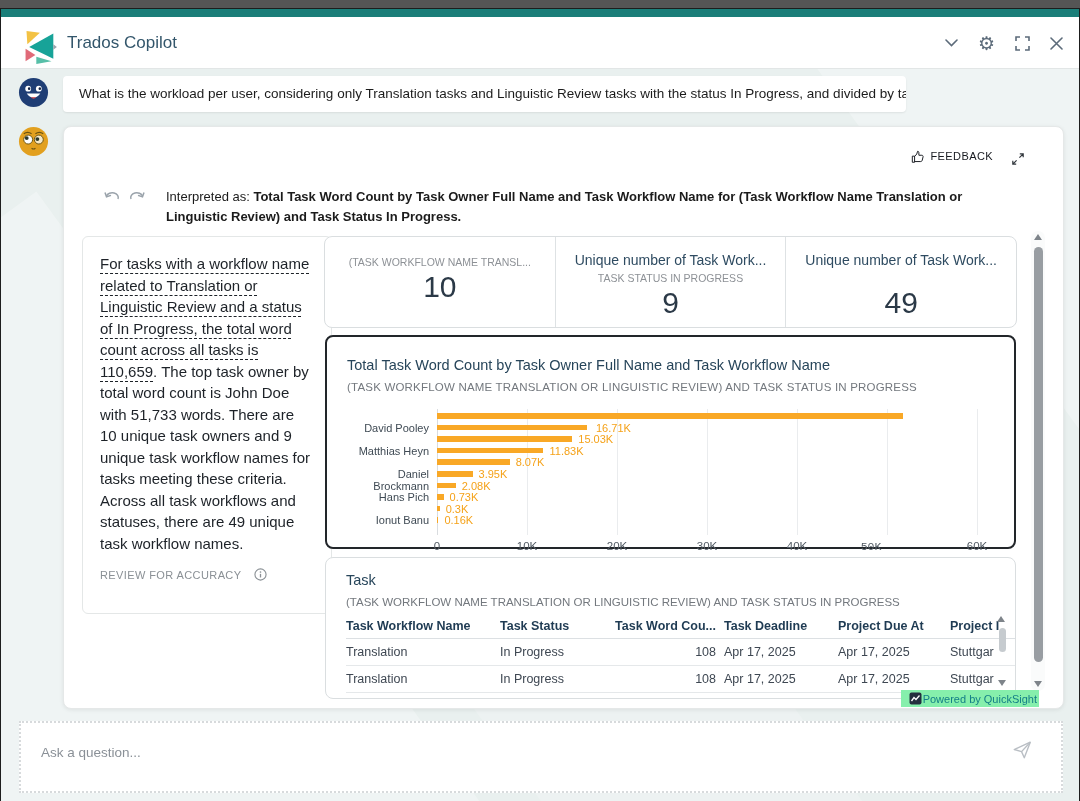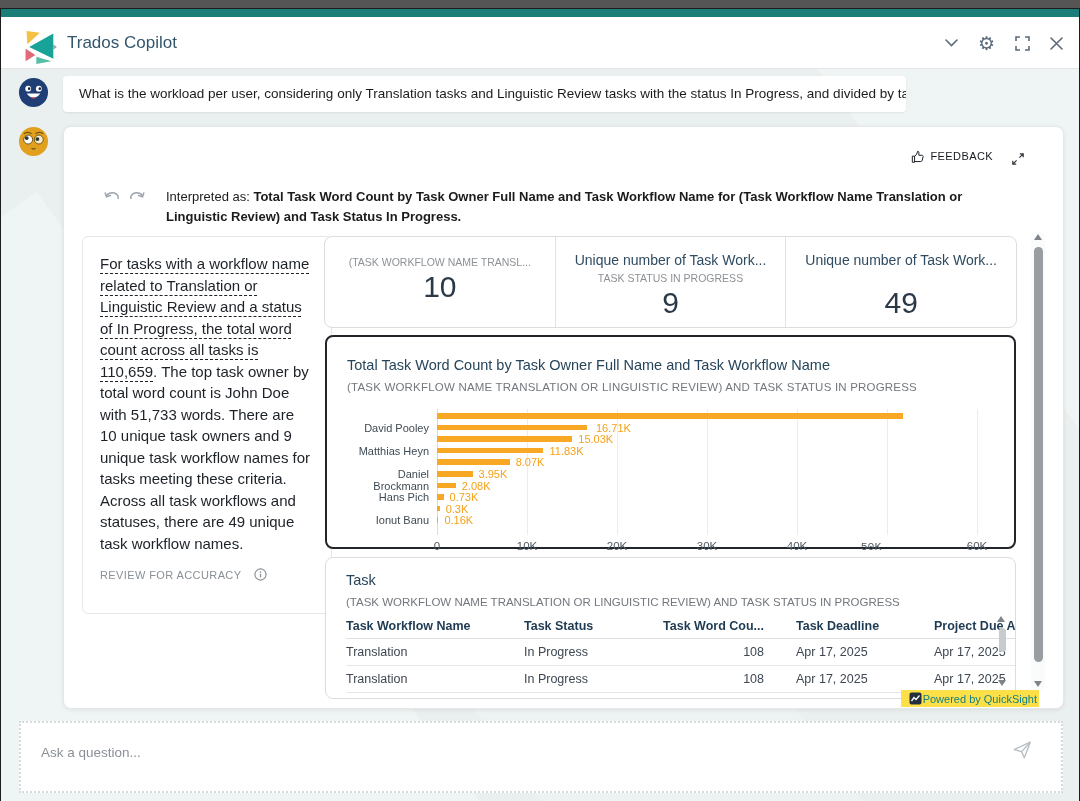--- a/index.html
+++ b/index.html
@@ -55,34 +55,34 @@
   .gridline.zero { background:#D9DCDF; }
   .bar { position:absolute; left:90px; height:5.5px; background:#F9A826; }
   .cat { position:absolute; left:0; width:82px; text-align:right; font-size:11px; color:#3F4A54; line-height:12px; }
   .dlabel { position:absolute; font-size:11px; color:#F5A219; line-height:12px; }
   .tick { position:absolute; top:131px; transform:translateX(-50%); font-size:11.5px; color:#525B64; }
 
   .table-card { position:absolute; left:261px; top:430px; width:691px; height:142px; background:#fff; border:1px solid #DADEE0;
     border-radius:8px; padding:14px 0 0 20px; overflow:hidden; }
   .table-title { font-size:14.5px; color:#27455A; }
   .table-sub { font-size:11.5px; color:#73787E; margin-top:8px; }
-  .tbl-row { display:flex; align-items:center; height:27px; border-bottom:1px solid #E5E8EA;gap:24px; }
+  .tbl-row { display:flex; align-items:center; height:27px; border-bottom:1px solid #E5E8EA; }
   .tbl-row.hdr { height:26px; margin-top:5px; border-bottom:1px solid #DCE0E3; }
   .tcell { font-size:12.5px; color:#3E4752; white-space:nowrap; overflow:hidden; flex:none; padding-right:4px; }
   .tbl-row.hdr .tcell { font-weight:bold; color:#1F3B53; }
   .mini-scroll { position:absolute; right:8px; top:58px; width:10px; }
   .tri-up { width:0; height:0; border-left:4px solid transparent; border-right:4px solid transparent; border-bottom:6px solid #7E848A; }
   .tri-down { width:0; height:0; border-left:4px solid transparent; border-right:4px solid transparent; border-top:6px solid #7E848A; }
   .mini-thumb { width:7px; height:24px; border-radius:4px; background:#C6CBCF; margin:6px auto; }
 
   .main-scroll { position:absolute; right:18px; top:104px; width:14px; height:460px; background:#FAFBFB; border-radius:7px; }
   .main-scroll .tri-up { margin:3px auto 0; } .main-scroll .tri-down { margin:0 auto; position:absolute; bottom:4px; left:3px; }
   .main-thumb { position:absolute; top:16px; left:2.5px; width:9px; height:415px; background:#989DA2; border-radius:5px; }
 
-  .powered { position:absolute; right:24px; top:563px; display:flex; align-items:flex-end; gap:1px; background:#fde047;
+  .powered { position:absolute; right:24px; top:563px; display:flex; align-items:flex-end; gap:1px; background:#86efac;
     padding:2px 2px 2px 8px; font-size:11px; color:#137E87; z-index:5; }
 
   .ask-box { position:absolute; left:18px; top:712px; width:1044px; height:72px; background:#fff; border:2px dotted #D7DADC; }
   .ask-input { position:absolute; left:12px; top:10px; width:960px; height:50px; border:0; outline:none; resize:none;
     font-family:"Liberation Sans","DejaVu Sans",sans-serif; font-size:13.5px; color:#333; padding:12px 8px; }
   .ask-input::placeholder { color:#8A9097; }
   .send-btn { position:absolute; right:28px; top:16px; cursor:pointer; }
   .bottom-bar { position:absolute; left:0; right:0; bottom:0; height:5px; background:#2E2E2E; }
 </style>
 </head>

